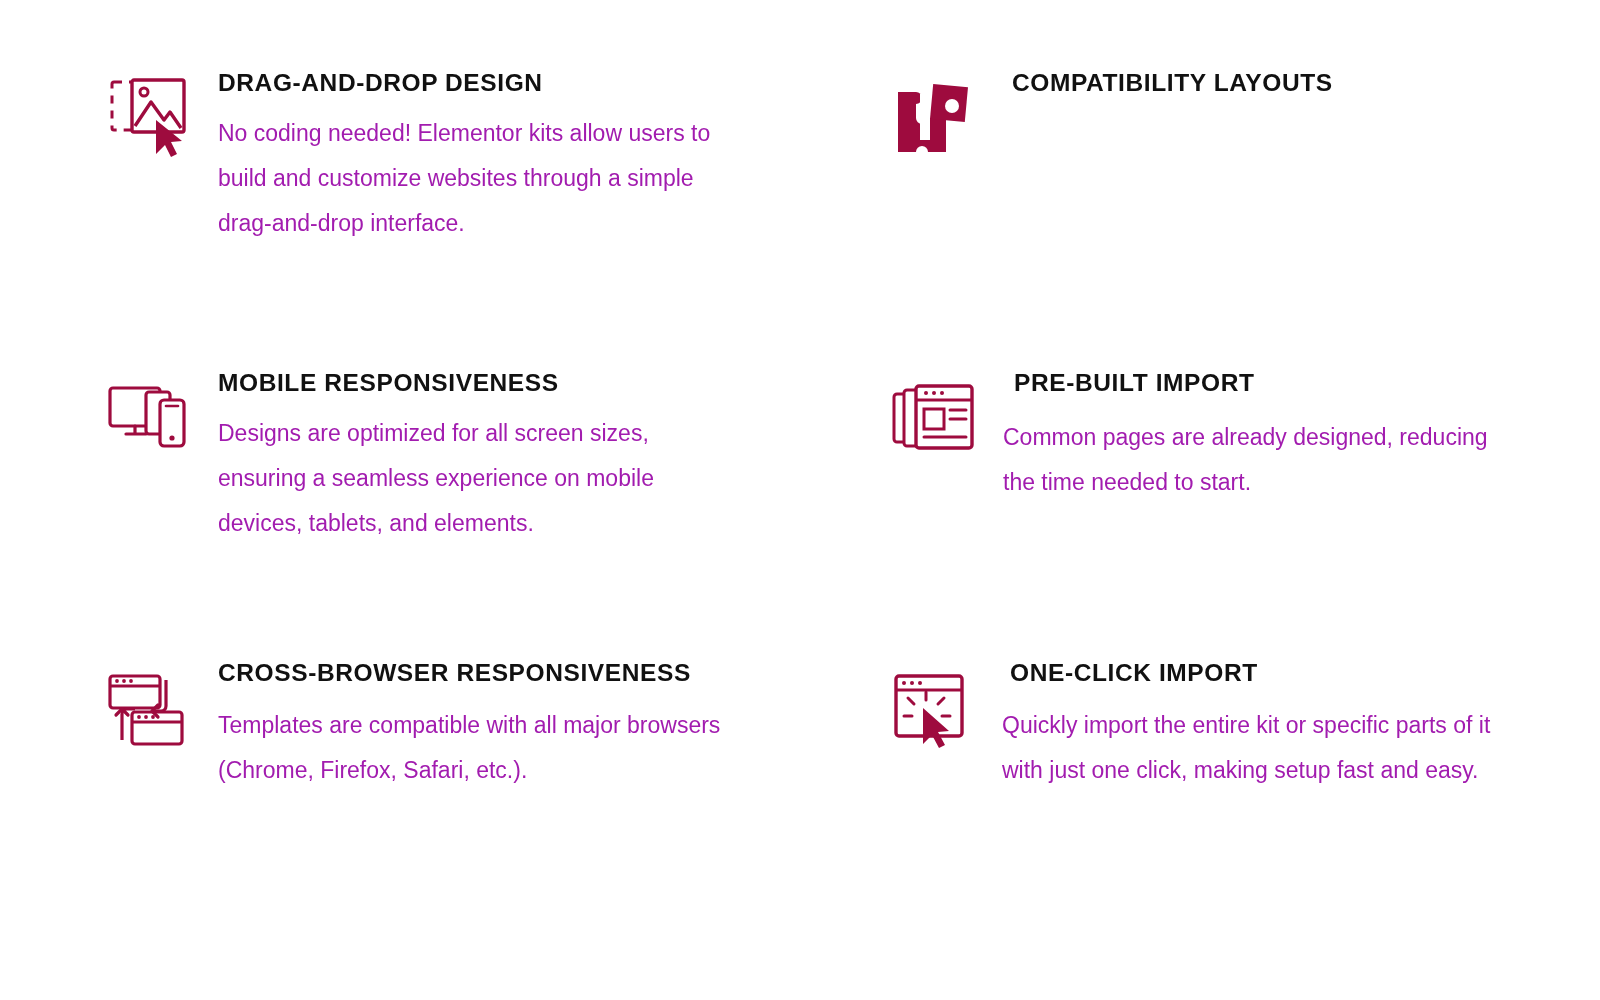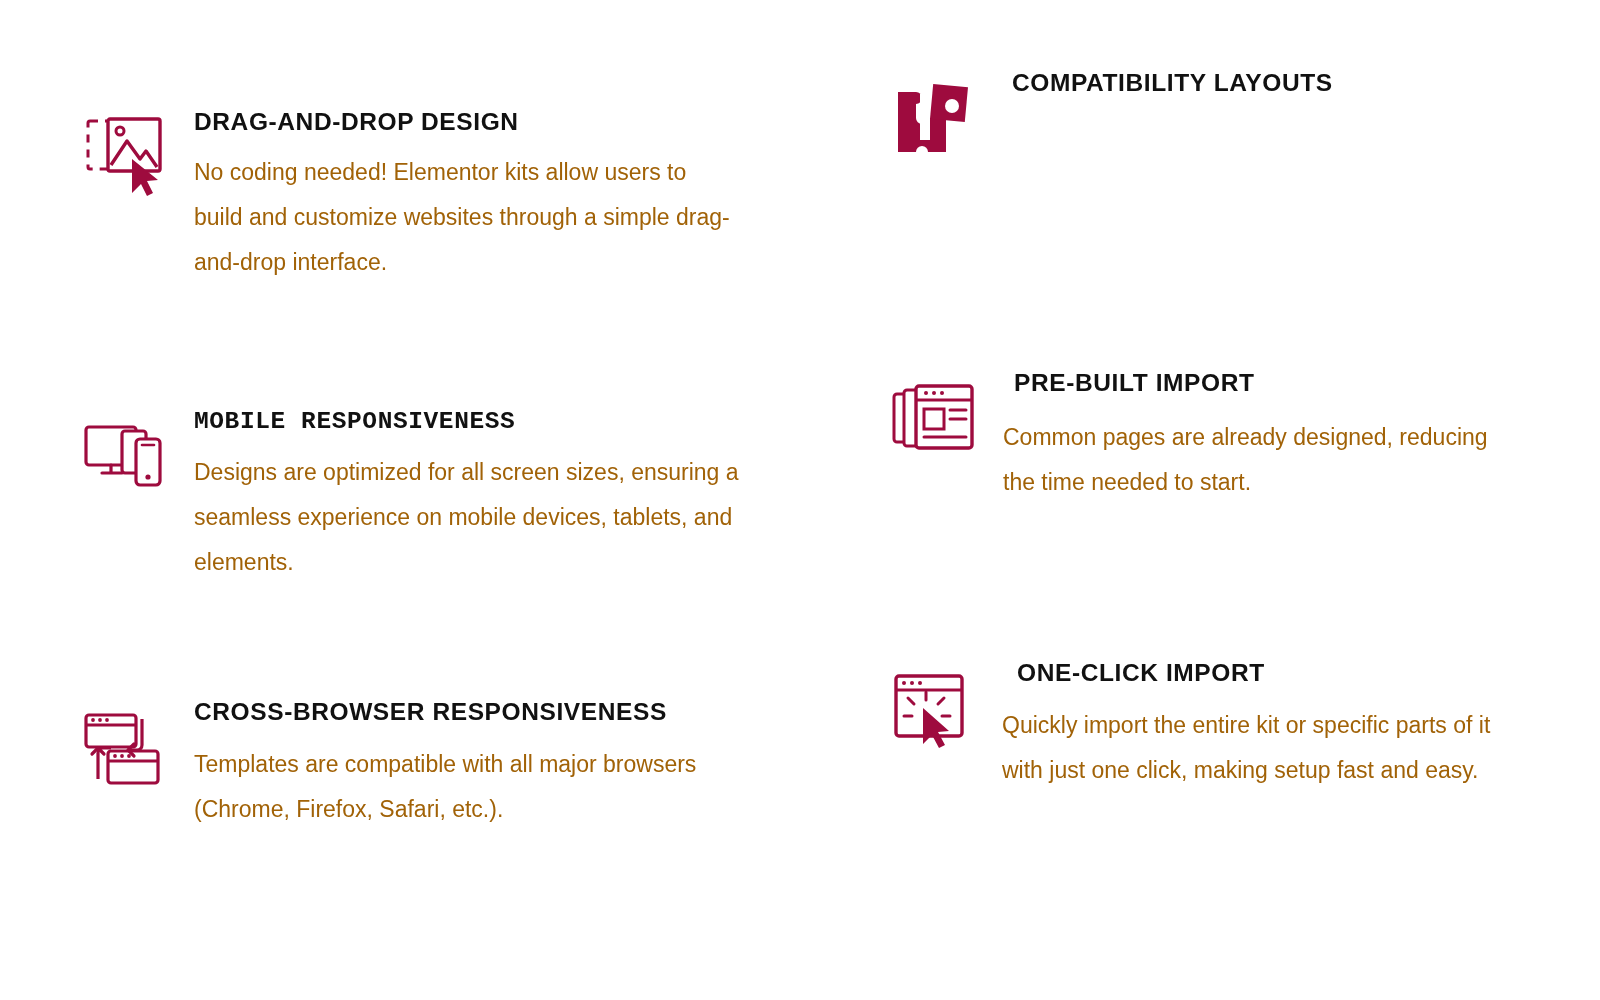--- a/index.html
+++ b/index.html
@@ -19,21 +19,21 @@
     grid-template-columns: 830px 730px;
     grid-template-rows: 300px 290px 300px;
     padding: 70px 0 0 0;
     box-sizing: border-box;
   }
   .feature {
     display: flex;
     align-items: flex-start;
     box-sizing: border-box;
   }
-  .col-left { padding-left: 80px; padding-right: 90px; margin-top: 39px; }
+  .col-left { padding-left: 104px; padding-right: 90px; }
   .col-right { padding-left: 58px; padding-right: 60px; }
 
   .feature-icon {
     flex: 0 0 auto;
     width: 92px;
     height: 92px;
     display: flex;
     align-items: flex-start;
     justify-content: center;
     margin-top: 6px;
@@ -48,31 +48,31 @@
     font-size: 24.5px;
     font-weight: bold;
     letter-spacing: 0.6px;
     color: #111111;
     margin: 0 0 12px 0;
     line-height: 1.1;
   }
   .feature-desc {
     font-size: 23px;
     line-height: 1.95;
-    color: #a16207;
+    color: #a21caf;
     margin: 0;
     font-weight: 400;
   }
 
   
   .f-2 .feature-title { margin-left: 10px; }
   .f-4 .feature-title { margin-left: 12px; margin-bottom: 18px; }
   .f-4 .feature-desc { margin-left: 1px; }
-  .f-6 .feature-title { margin-left: 15px; margin-bottom: 16px; }
-  .f-3 .feature-title { margin-bottom: 14px; font-family: Liberation Mono, monospace; }
+  .f-6 .feature-title { margin-left: 8px; margin-bottom: 16px; }
+  .f-3 .feature-title { margin-bottom: 14px; }
   .f-5 .feature-title { margin-bottom: 16px; }
   .f-1 .feature-title { margin-bottom: 14px; }
 </style>
 </head>
 <body>
 
 <div class="features-grid">
 
   <div class="feature col-left f-1">
     <div class="feature-icon">

